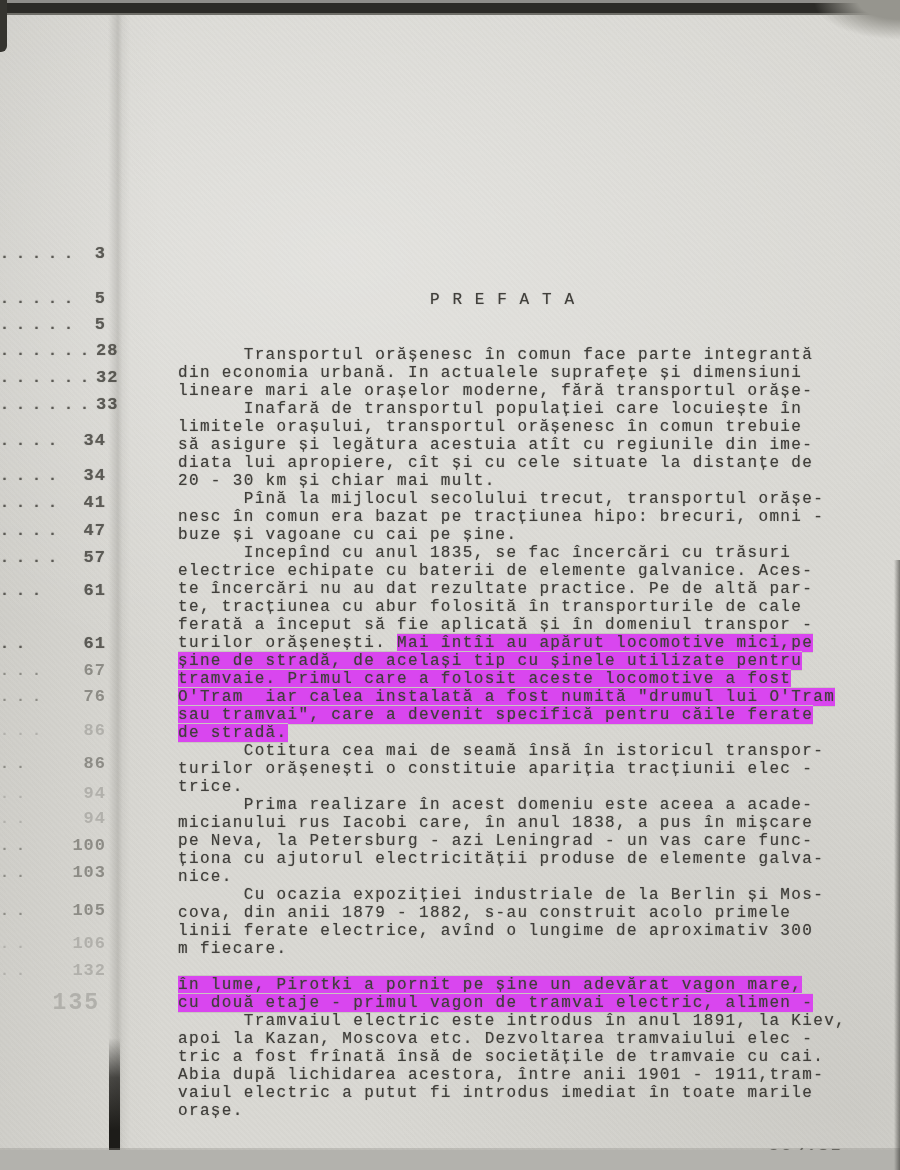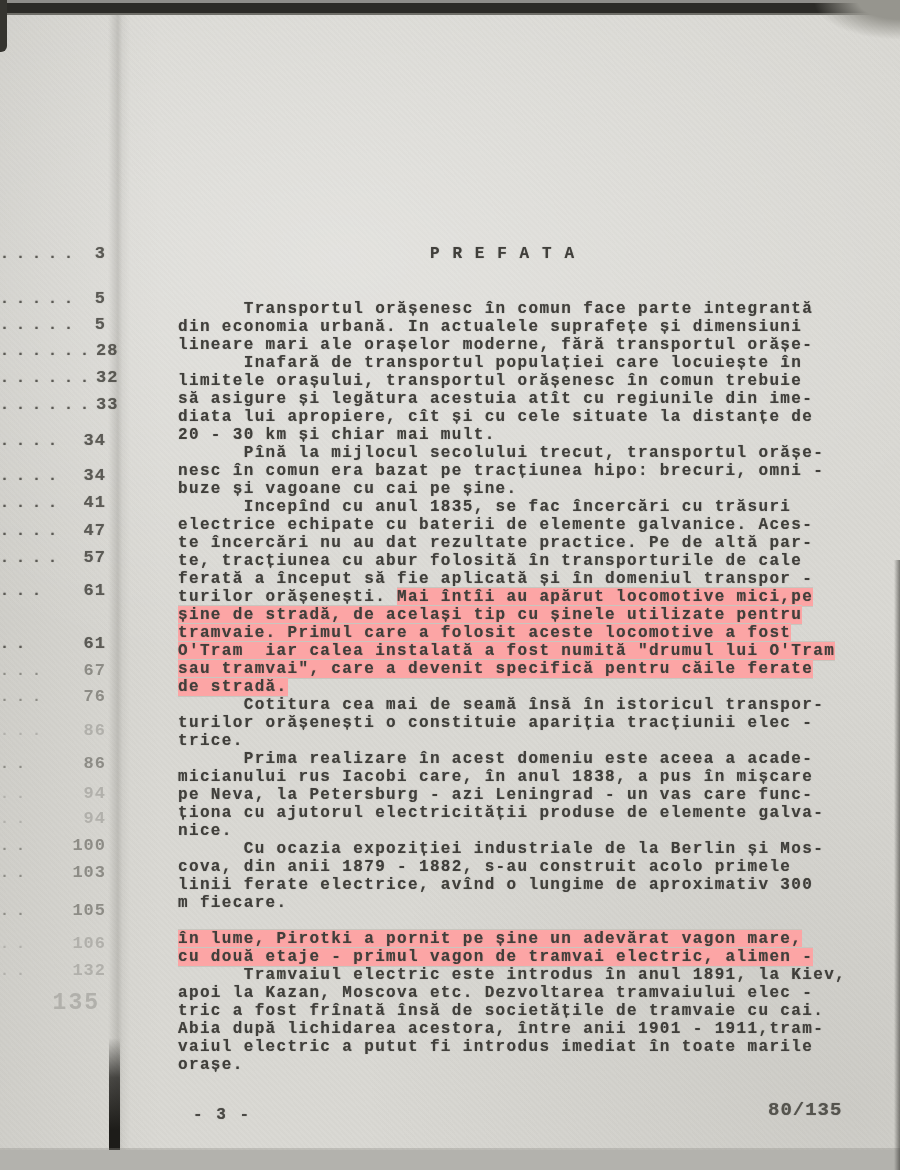--- a/index.html
+++ b/index.html
@@ -23,25 +23,25 @@
   .crease{position:absolute;left:108px;top:14px;width:22px;bottom:0;
     background:linear-gradient(90deg, rgba(0,0,0,0) 0%, rgba(60,58,52,0.16) 45%, rgba(60,58,52,0.05) 65%, rgba(0,0,0,0) 100%);}
   .crease-dark{position:absolute;left:109px;top:1038px;width:11px;height:132px;
     background:linear-gradient(180deg, rgba(28,27,24,0) 0%, rgba(28,27,24,0.75) 30%, #1d1c19 70%);}
   .bottom-band{position:absolute;left:0;bottom:0;width:900px;height:22px;
     background:linear-gradient(180deg, rgba(140,139,133,0.35) 0 2px, #b3b2ad 2px 100%);}
   .right-edge{position:absolute;right:0;top:560px;width:6px;height:610px;
     background:linear-gradient(90deg, rgba(0,0,0,0) 0%, rgba(45,44,40,0.55) 100%);}
 
   
-  .typew{color:#403f3b;font-weight:bold;text-shadow:0 0 1px rgba(55,53,48,0.55);}
+  .typew{color:#403f3b;font-weight:normal;text-shadow:0 0 1px rgba(55,53,48,0.55);margin-top:46px;}
   #title{position:absolute;left:430px;top:245px;font-size:16px;letter-spacing:1.6px;white-space:pre;}
   #body-text{position:absolute;left:178px;top:300px;font-size:16px;letter-spacing:1.35px;}
   .tline{height:18px;line-height:18px;white-space:pre;}
-  .hl{background:#fca5a5;box-shadow:0 1px 0 #c8c6bf, 0 -1px 0 #c8c6bf;}
+  .hl{background:#d946ef;box-shadow:0 1px 0 #c8c6bf, 0 -1px 0 #c8c6bf;}
   #footer-page{position:absolute;left:193px;top:1106px;font-size:16px;letter-spacing:2px;color:#4a4945;}
   #footer-scan{position:absolute;left:768px;top:1099px;font-size:19px;letter-spacing:1px;color:#55544e;}
 
   
   #toc-margin{position:absolute;left:0;top:0;width:112px;height:1170px;}
   .toc-row{position:absolute;left:0;width:106px;display:flex;justify-content:space-between;
     align-items:baseline;font-size:17px;font-weight:bold;line-height:20px;}
   .toc-row .dots{letter-spacing:7px;font-size:15px;}
   .toc-row .num{letter-spacing:1px;}
   .tone-dark{color:#5b5a55;text-shadow:0 0 1px rgba(80,78,72,0.5);}

